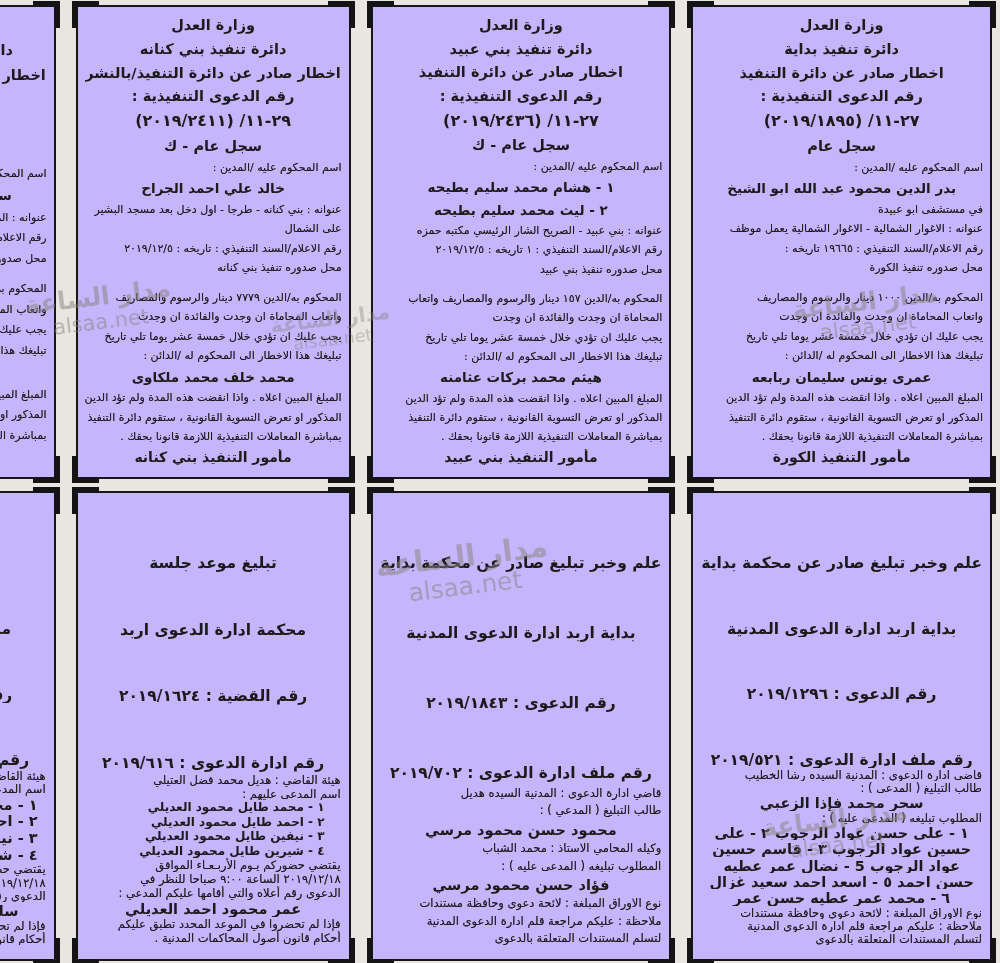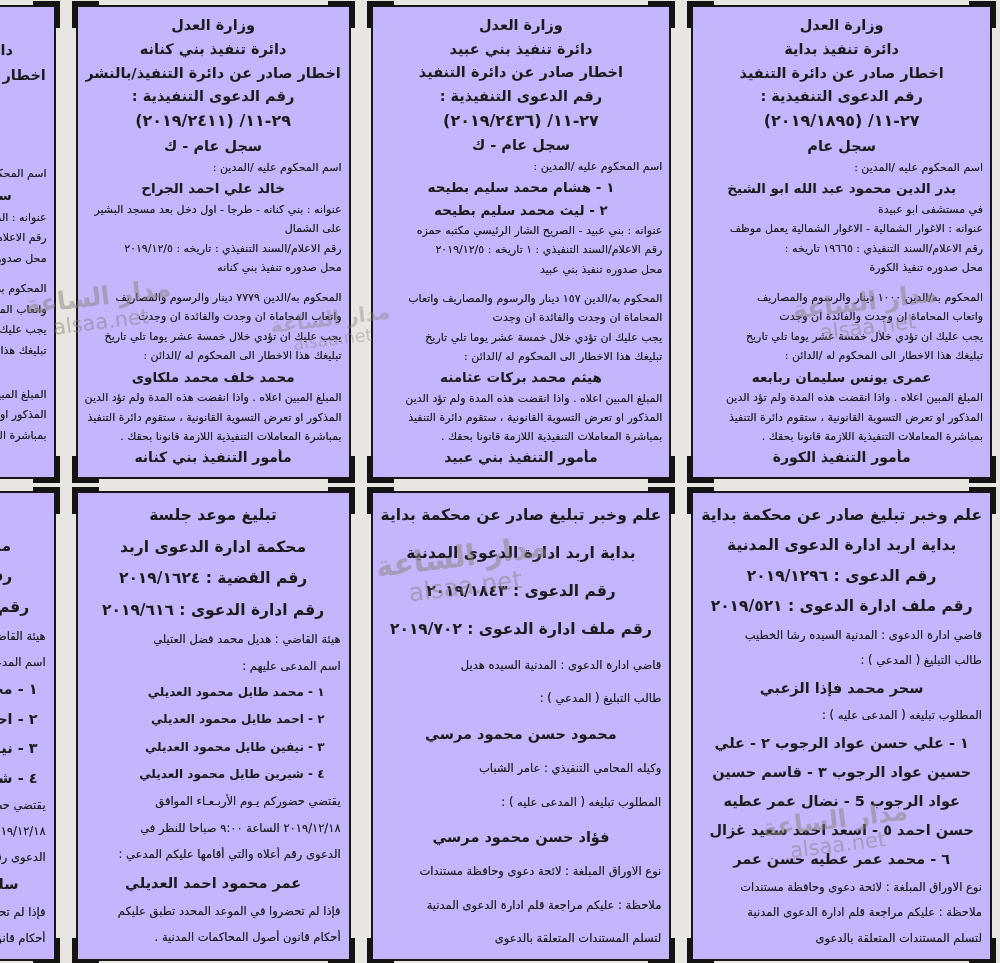--- a/index.html
+++ b/index.html
@@ -34,21 +34,21 @@
   .c-br{bottom:-6px;right:-6px;border-bottom-width:6px;border-right-width:6px;}
   .ln{white-space:nowrap;overflow:hidden;line-height:1.25;}
   
   .row-top .h{font-size:14.5px;font-weight:bold;text-align:center;}
   .row-top .num{font-size:16px;font-weight:bold;text-align:center;letter-spacing:1px;}
   .row-top .name{font-size:13.5px;font-weight:bold;text-align:center;}
   .row-top .body{font-size:11px;text-align:right;text-shadow:0 0 .6px rgba(27,27,27,.55);}
   .row-top .sig{font-size:14px;font-weight:bold;text-align:center;}
   .row-top .mt{margin-top:10px;}
   
-  .row-bottom .h{font-size:15.5px;font-weight:bold;text-align:center;}
+  .row-bottom .h{font-size:15.5px;font-weight:bold;text-align:center;margin-top:48px;}
   .row-bottom .name{font-size:14.5px;font-weight:bold;text-align:center;}
   .row-bottom .body{font-size:11.5px;text-align:right;text-shadow:0 0 .6px rgba(27,27,27,.55);}
   .row-bottom .bodyb{font-size:12px;font-weight:bold;text-align:right;padding-right:16px;}
   .row-bottom .bodybl{font-size:14.5px;font-weight:bold;text-align:right;padding-right:8px;}
   
   .wm{
     position:absolute;z-index:5;pointer-events:none;
     text-align:center;color:rgba(138,130,119,.5);
     transform:rotate(-7deg);line-height:1.1;
   }
@@ -196,21 +196,21 @@
       <i class="corner c-tr"></i>
       <i class="corner c-bl"></i>
       <i class="corner c-br"></i>
       <div class="ln h">علم وخبر تبليغ صادر عن محكمة بداية</div>
       <div class="ln h">بداية اربد  ادارة الدعوى المدنية</div>
       <div class="ln h">رقم الدعوى : ٢٠١٩/١٨٤٣</div>
       <div class="ln h">رقم ملف ادارة الدعوى : ٢٠١٩/٧٠٢</div>
       <div class="ln body">قاضي ادارة الدعوى :   المدنية السيده هديل</div>
       <div class="ln body">طالب التبليغ ( المدعي ) :</div>
       <div class="ln name">محمود حسن محمود مرسي</div>
-      <div class="ln body">وكيله المحامي التنفيذي : عامر الشباب</div>
+      <div class="ln body">وكيله المحامي الاستاذ : محمد الشباب</div>
       <div class="ln body">المطلوب تبليغه ( المدعى عليه ) :</div>
       <div class="ln name">فؤاد حسن محمود مرسي</div>
       <div class="ln body">نوع الاوراق المبلغة : لائحة دعوى وحافظة مستندات</div>
       <div class="ln body">ملاحظة : عليكم مراجعة قلم ادارة الدعوى المدنية</div>
       <div class="ln body">لتسلم المستندات المتعلقة بالدعوى</div>
     </div>
     <div class="notice row-bottom">
       <i class="corner c-tl"></i>
       <i class="corner c-tr"></i>
       <i class="corner c-bl"></i>

